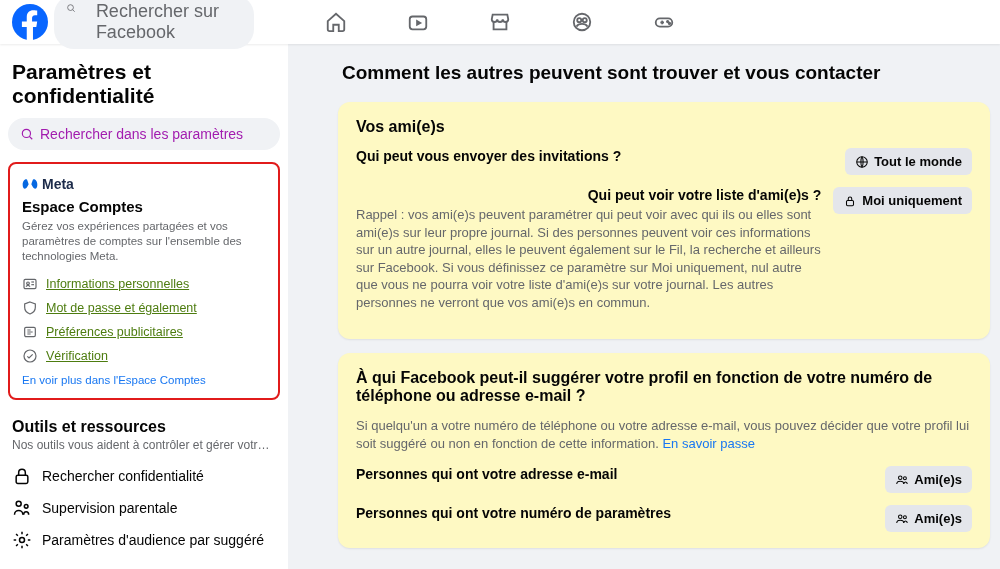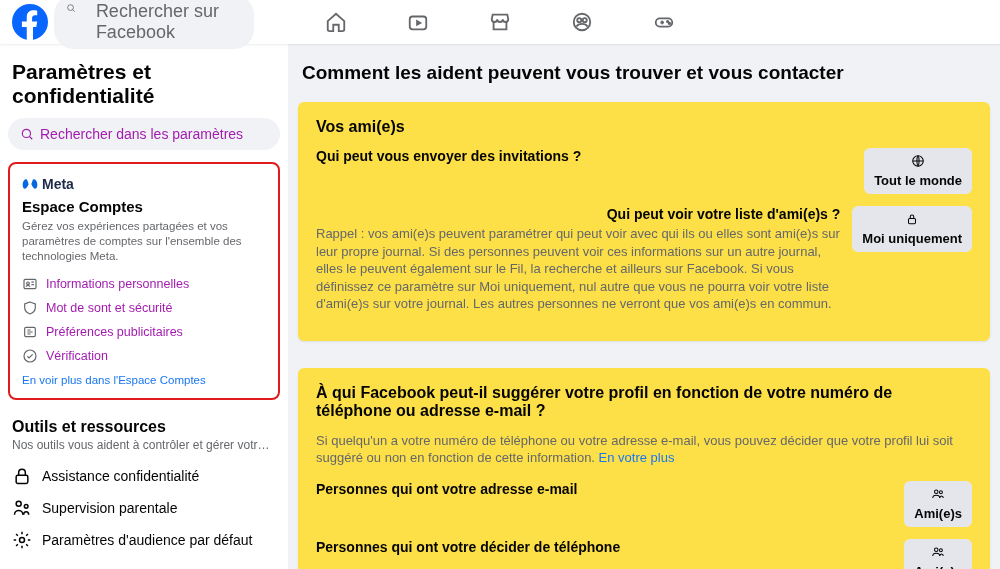--- a/index.html
+++ b/index.html
@@ -47,20 +47,21 @@
       left: 50%;
       transform: translateX(-50%);
     }
     .topbar-nav-icon {
       color: #65676b;
       cursor: pointer;
     }
     .main-area {
       display: flex;
       height: calc(100% - 44px);
+      gap: 40px;
     }
     .sidebar {
       width: 288px;
       background: #fff;
       padding: 10px 8px;
       overflow-y: auto;
     }
     .sidebar h1 {
       font-size: 21px;
       font-weight: 700;
@@ -101,22 +102,23 @@
       font-size: 11.5px;
       color: #65676b;
       line-height: 1.3;
       margin-bottom: 8px;
     }
     .meta-item {
       display: flex;
       align-items: center;
       gap: 8px;
       font-size: 12.5px;
-      color: #a21caf;
+      color: #4d7c0f;
       padding: 4px 0;
+      text-decoration: underline;
     }
     .meta-item svg {
       color: #65676b;
     }
     .meta-link {
       color: #1877f2;
       font-size: 11.5px;
       margin-top: 6px;
       cursor: pointer;
     }
@@ -152,24 +154,24 @@
       overflow-y: auto;
     }
     .content-title {
       font-size: 19px;
       font-weight: 700;
       color: #050505;
       margin-bottom: 18px;
       padding-left: 4px;
     }
     .card {
-      background: #fde047;
-      border-radius: 6px;
+      background: #fef9c3;
+      border-radius: 12px;
       padding: 16px 18px;
-      margin-bottom: 27px;
+      margin-bottom: 14px;
       box-shadow: 0 1px 2px rgba(0,0,0,0.08);
     }
     .card-title {
       font-size: 16px;
       font-weight: 700;
       margin-bottom: 12px;
       color: #050505;
     }
     .setting-row {
       display: flex;
@@ -196,21 +198,20 @@
       gap: 5px;
       background: #e4e6eb;
       border: none;
       border-radius: 6px;
       padding: 6px 10px;
       font-size: 13px;
       font-weight: 600;
       color: #050505;
       white-space: nowrap;
       cursor: pointer;
-      flex-direction: column;
     }
     .link-blue {
       color: #1877f2;
       cursor: pointer;
     }
   </style>
 </head>
 <body>
 
 <div class="topbar">
@@ -281,21 +282,21 @@
             <path d="M6 16c1-1.5 2-2 3-2s2 .5 3 2"></path>
             <line x1="14" y1="9" x2="18" y2="9"></line>
             <line x1="14" y1="13" x2="18" y2="13"></line>
           </svg>
         <span>Informations personnelles</span>
       </div>
       <div class="meta-item">
         <svg width="16" height="16" viewBox="0 0 24 24" fill="none" stroke="currentColor" stroke-width="1.8">
             <path d="M12 3l8 3v5c0 5-3.5 8.5-8 10-4.5-1.5-8-5-8-10V6l8-3z"></path>
           </svg>
-        <span>Mot de sont et sécurité</span>
+        <span>Mot de passe et également</span>
       </div>
       <div class="meta-item">
         <svg width="16" height="16" viewBox="0 0 24 24" fill="none" stroke="currentColor" stroke-width="1.8">
             <rect x="4" y="5" width="16" height="14" rx="2"></rect>
             <path d="M8 12h8M8 9h5M8 15h5"></path>
           </svg>
         <span>Préférences publicitaires</span>
       </div>
       <div class="meta-item">
         <svg width="16" height="16" viewBox="0 0 24 24" fill="none" stroke="currentColor" stroke-width="1.8">
@@ -307,44 +308,44 @@
       <div class="meta-link">En voir plus dans l'Espace Comptes</div>
     </div>
 
     <div class="section-heading">Outils et ressources</div>
     <div class="section-sub">Nos outils vous aident à contrôler et gérer votre c...</div>
     <div class="tool-item">
       <svg width="20" height="20" viewBox="0 0 24 24" fill="none" stroke="currentColor" stroke-width="1.8">
           <rect x="5" y="11" width="14" height="10" rx="2"></rect>
           <path d="M8 11V8a4 4 0 118 0v3"></path>
         </svg>
-      <span>Assistance confidentialité</span>
+      <span>Rechercher confidentialité</span>
     </div>
     <div class="tool-item">
       <svg width="20" height="20" viewBox="0 0 24 24" fill="none" stroke="currentColor" stroke-width="1.8">
           <circle cx="8" cy="7" r="3"></circle>
           <circle cx="17" cy="10" r="2.2"></circle>
           <path d="M3 20c0-3 2.5-5 5-5s5 2 5 5"></path>
           <path d="M14 20c0-2 1.5-3.5 3-3.5s3 1.5 3 3.5"></path>
         </svg>
       <span>Supervision parentale</span>
     </div>
     <div class="tool-item">
       <svg width="20" height="20" viewBox="0 0 24 24" fill="none" stroke="currentColor" stroke-width="1.8">
           <circle cx="12" cy="12" r="3"></circle>
           <path d="M12 2v3M12 19v3M4.9 4.9l2.1 2.1M17 17l2.1 2.1M2 12h3M19 12h3M4.9 19.1L7 17M17 7l2.1-2.1"></path>
         </svg>
-      <span>Paramètres d'audience par défaut</span>
+      <span>Paramètres d'audience par suggéré</span>
     </div>
 
     <div class="section-heading" style="margin-top:12px">Préférences</div>
   </div>
 
   <div class="content">
-    <div class="content-title">Comment les aident peuvent vous trouver et vous contacter</div>
+    <div class="content-title">Comment les autres peuvent sont trouver et vous contacter</div>
 
     <div class="card">
       <div class="card-title">Vos ami(e)s</div>
 
       <div class="setting-row">
         <div>
           <div class="setting-label">Qui peut vous envoyer des invitations ?</div>
         </div>
         <button class="pill-btn">
           <svg width="14" height="14" viewBox="0 0 24 24" fill="none" stroke="currentColor" stroke-width="1.8">
@@ -366,38 +367,38 @@
               <path d="M9 11V8a3 3 0 116 0v3"></path>
             </svg>
           <span>Moi uniquement</span>
         </button>
       </div>
     </div>
 
     <div class="card">
       <div class="card-title">À qui Facebook peut-il suggérer votre profil en fonction de votre numéro de téléphone ou adresse e-mail ?</div>
       <div class="setting-desc" style="margin-bottom:14px">
-        <span>Si quelqu'un a votre numéro de téléphone ou votre adresse e-mail, vous pouvez décider que votre profil lui soit suggéré ou non en fonction de cette information. </span><span class="link-blue">En votre plus</span>
+        <span>Si quelqu'un a votre numéro de téléphone ou votre adresse e-mail, vous pouvez décider que votre profil lui soit suggéré ou non en fonction de cette information. </span><span class="link-blue">En savoir passe</span>
       </div>
 
       <div class="setting-row">
         <div class="setting-label">Personnes qui ont votre adresse e-mail</div>
         <button class="pill-btn">
           <svg width="14" height="14" viewBox="0 0 24 24" fill="none" stroke="currentColor" stroke-width="1.8">
               <circle cx="9" cy="8" r="3"></circle>
               <circle cx="17" cy="9" r="2.5"></circle>
               <path d="M3 19c0-3 3-5 6-5s6 2 6 5"></path>
               <path d="M15 19c0-2 1.5-3.5 3-3.5s3 1.5 3 3.5"></path>
             </svg>
           <span>Ami(e)s</span>
         </button>
       </div>
 
       <div class="setting-row" style="margin-bottom:0">
-        <div class="setting-label">Personnes qui ont votre décider de téléphone</div>
+        <div class="setting-label">Personnes qui ont votre numéro de paramètres</div>
         <button class="pill-btn">
           <svg width="14" height="14" viewBox="0 0 24 24" fill="none" stroke="currentColor" stroke-width="1.8">
               <circle cx="9" cy="8" r="3"></circle>
               <circle cx="17" cy="9" r="2.5"></circle>
               <path d="M3 19c0-3 3-5 6-5s6 2 6 5"></path>
               <path d="M15 19c0-2 1.5-3.5 3-3.5s3 1.5 3 3.5"></path>
             </svg>
           <span>Ami(e)s</span>
         </button>
       </div>

